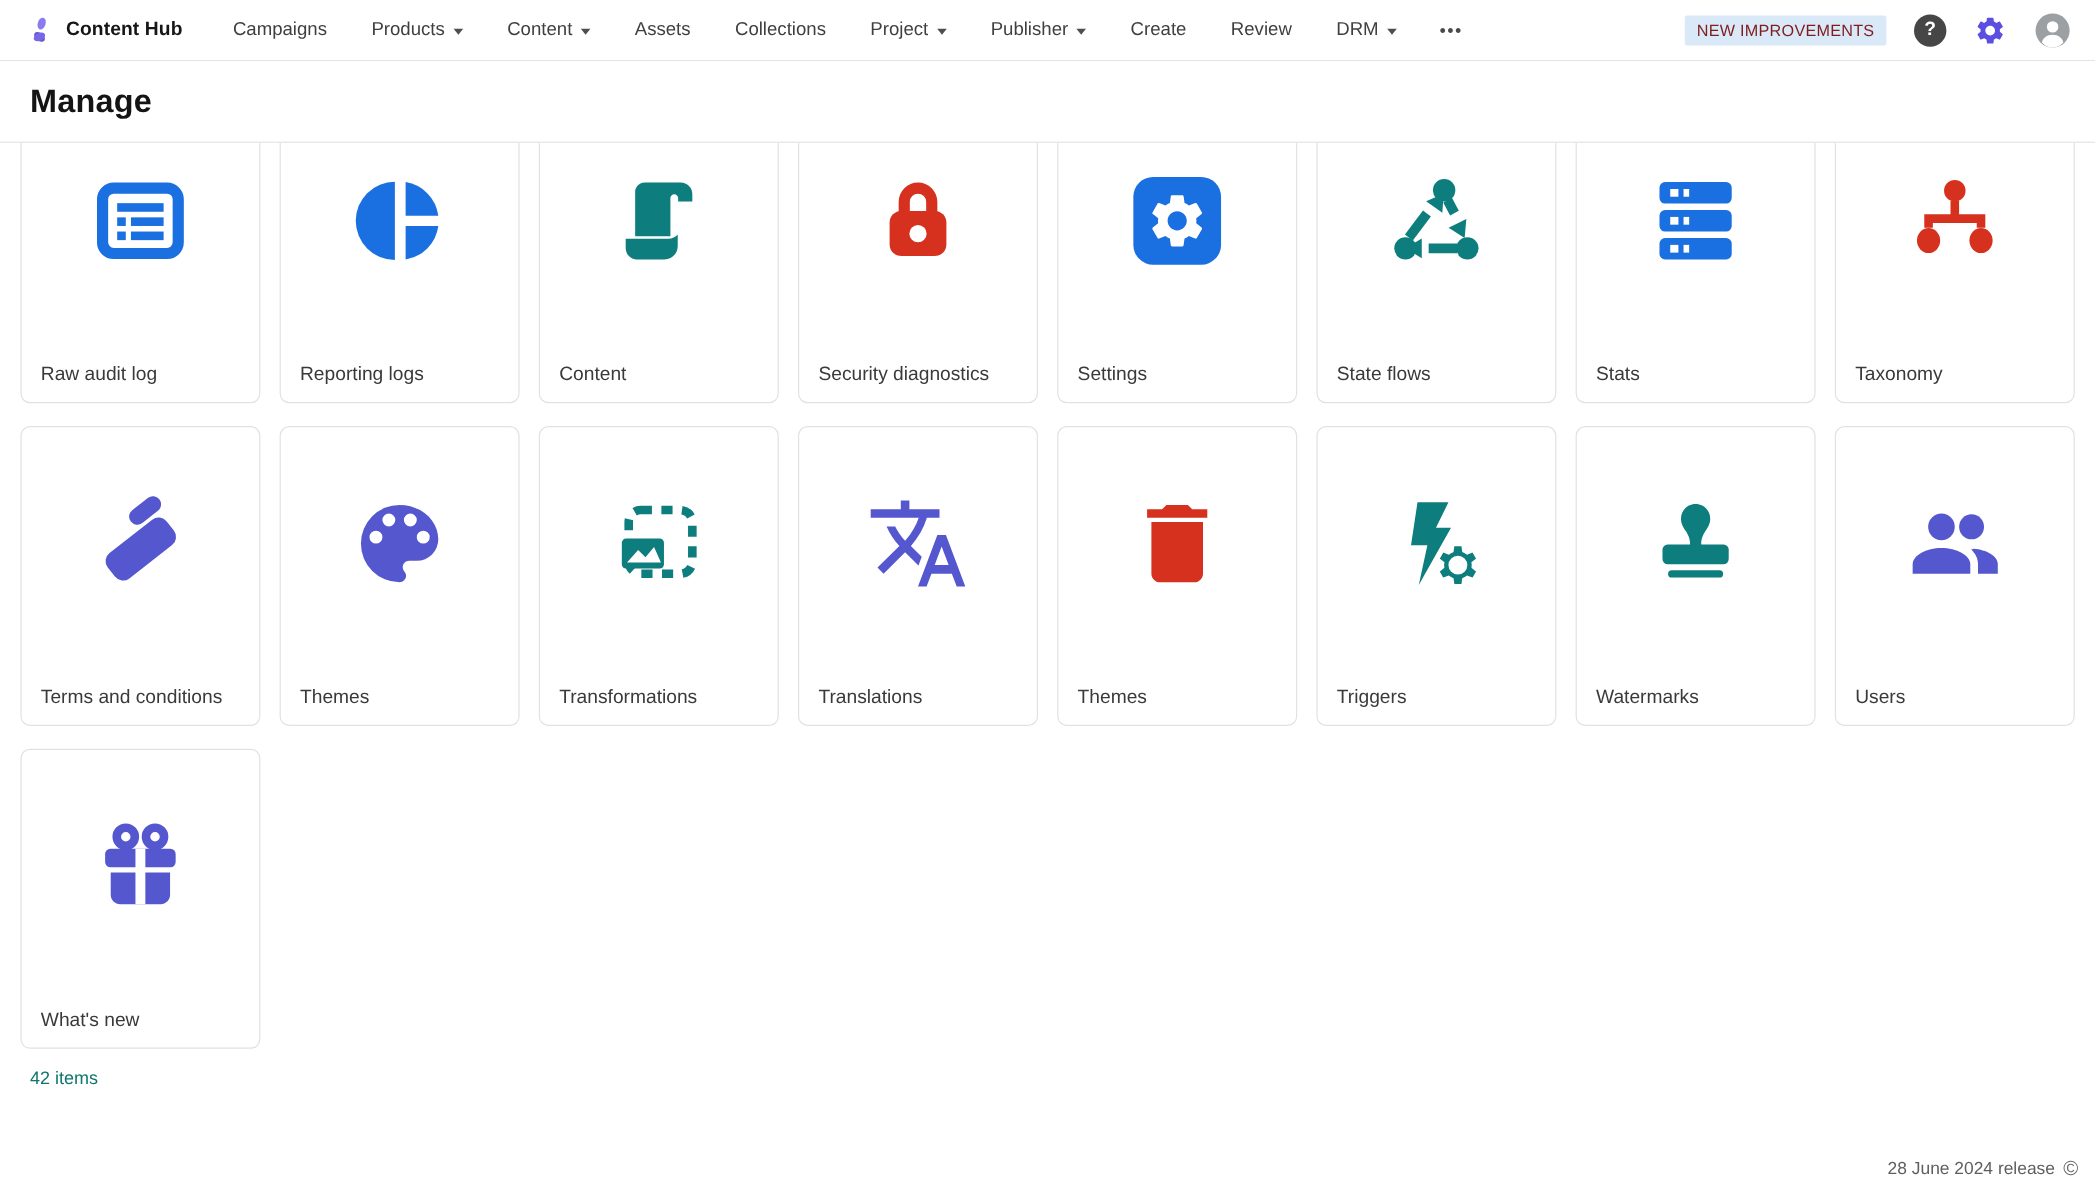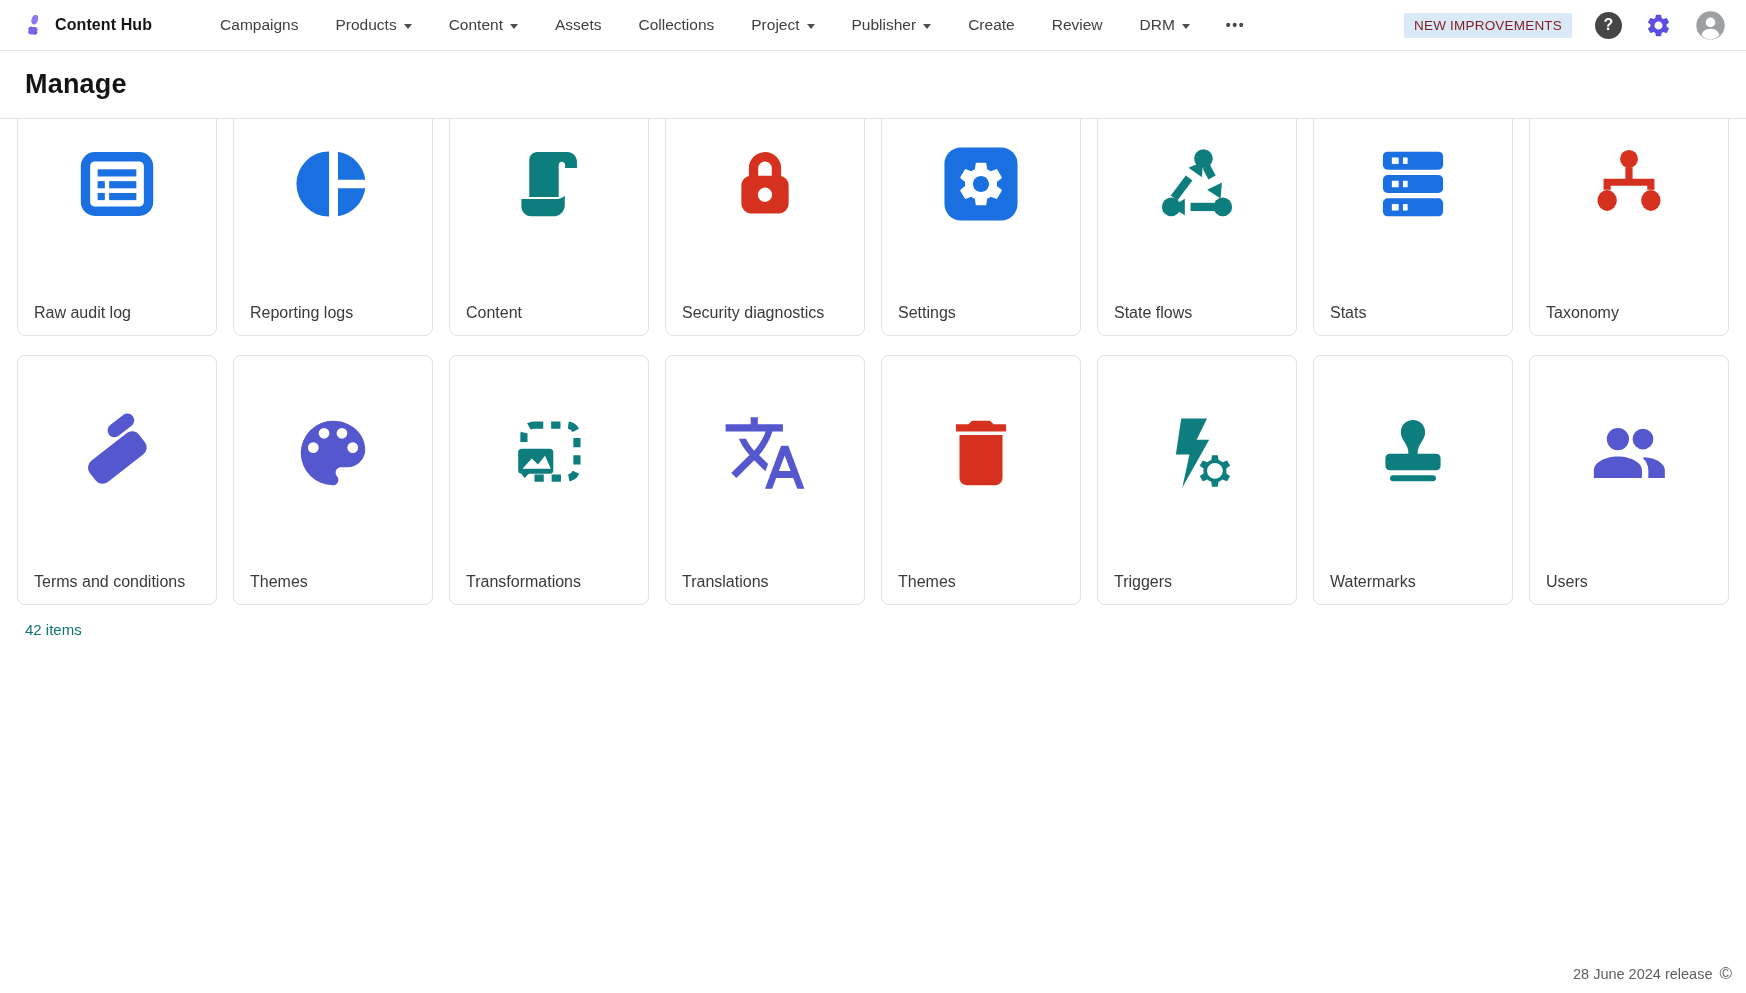--- a/index.html
+++ b/index.html
@@ -9,21 +9,21 @@
     -webkit-font-smoothing:antialiased;color:#3d3d3d;
   }
   
   .topnav{
     height:50px;display:flex;align-items:center;padding:0 20px;
     border-bottom:1px solid #e4e4e4;background:#fff;position:relative;z-index:3;
   }
   .brand{display:flex;align-items:center;gap:9px;cursor:pointer;}
   .brand svg{width:26px;height:26px;}
   .brand-name{font-size:16px;font-weight:700;color:#161616;letter-spacing:.1px;}
-  .nav-items{display:flex;align-items:center;gap:37px;margin-left:68px;}
+  .nav-items{display:flex;align-items:center;gap:37px;margin-left:42px;}
   .nav-item{display:flex;align-items:center;gap:7px;font-size:15.5px;color:#3f3f3f;
     background:none;border:none;padding:0;cursor:pointer;font-family:inherit;white-space:nowrap;}
   .caret{width:0;height:0;border-left:4.5px solid transparent;border-right:4.5px solid transparent;
     border-top:5px solid #4e4e4e;margin-top:2px;}
   .nav-overflow{background:none;border:none;cursor:pointer;font-size:14px;letter-spacing:1.5px;
     color:#4a4a4a;margin-left:34px;padding:0 2px;font-weight:700;}
   .nav-right{margin-left:auto;display:flex;align-items:center;gap:23px;}
   .badge{font-size:13.5px;font-weight:500;letter-spacing:.2px;padding:5px 10px;border-radius:2px;cursor:pointer;}
   .help-btn{width:27px;height:27px;border-radius:50%;background:#464646;color:#fff;border:none;cursor:pointer;
     font-size:16px;font-weight:700;display:flex;align-items:center;justify-content:center;padding:0;font-family:inherit;}
@@ -331,20 +331,34 @@
           <svg class="cardicon" viewBox="0 0 24 24" fill="currentColor">
             <circle cx="15.9" cy="8.1" r="2.9"></circle>
             <path d="M16.4 13.2c2.9.2 5.6 1.7 5.6 3.5V19h-4.6v-2.2c0-1.3-.6-2.5-1.6-3.4.2 0 .4-.1.6-.2z"></path>
             <circle cx="8.9" cy="8.1" r="3.1"></circle>
             <path d="M8.9 13c3.5 0 6.7 1.7 6.7 3.8V19H2.2v-2.2C2.2 14.7 5.4 13 8.9 13z"></path>
           </svg>
         </div>
     <div class="card-label">Users</div>
   </div>
 
+  <div class="card" style="color: rgb(84, 87, 206);">
+    <div class="iconwrap">
+          <svg class="cardicon" viewBox="0 0 24 24" fill="currentColor">
+            <g fill="none" stroke="currentColor" stroke-width="2">
+              <circle cx="8.6" cy="5.1" r="2.1"></circle>
+              <circle cx="15.4" cy="5.1" r="2.1"></circle>
+            </g>
+            <rect x="3.8" y="7.9" width="16.4" height="4.3" rx="1.2"></rect>
+            <path d="M5.1 13.4h13.8v5.2c0 1.2-1 2.2-2.2 2.2H7.3c-1.2 0-2.2-1-2.2-2.2v-5.2z"></path>
+            <rect x="10.85" y="7.9" width="2.3" height="12.9" fill="#fff"></rect>
+          </svg>
+        </div>
+    <div class="card-label">What's new</div>
+  </div>
 </div>
   <div class="items-count">42 items</div>
 </main>
 
 <div class="pagefooter">
   <span>28 June 2024 release</span>
   <span class="copyglyph">©</span>
 </div>
 
 </body></html>

